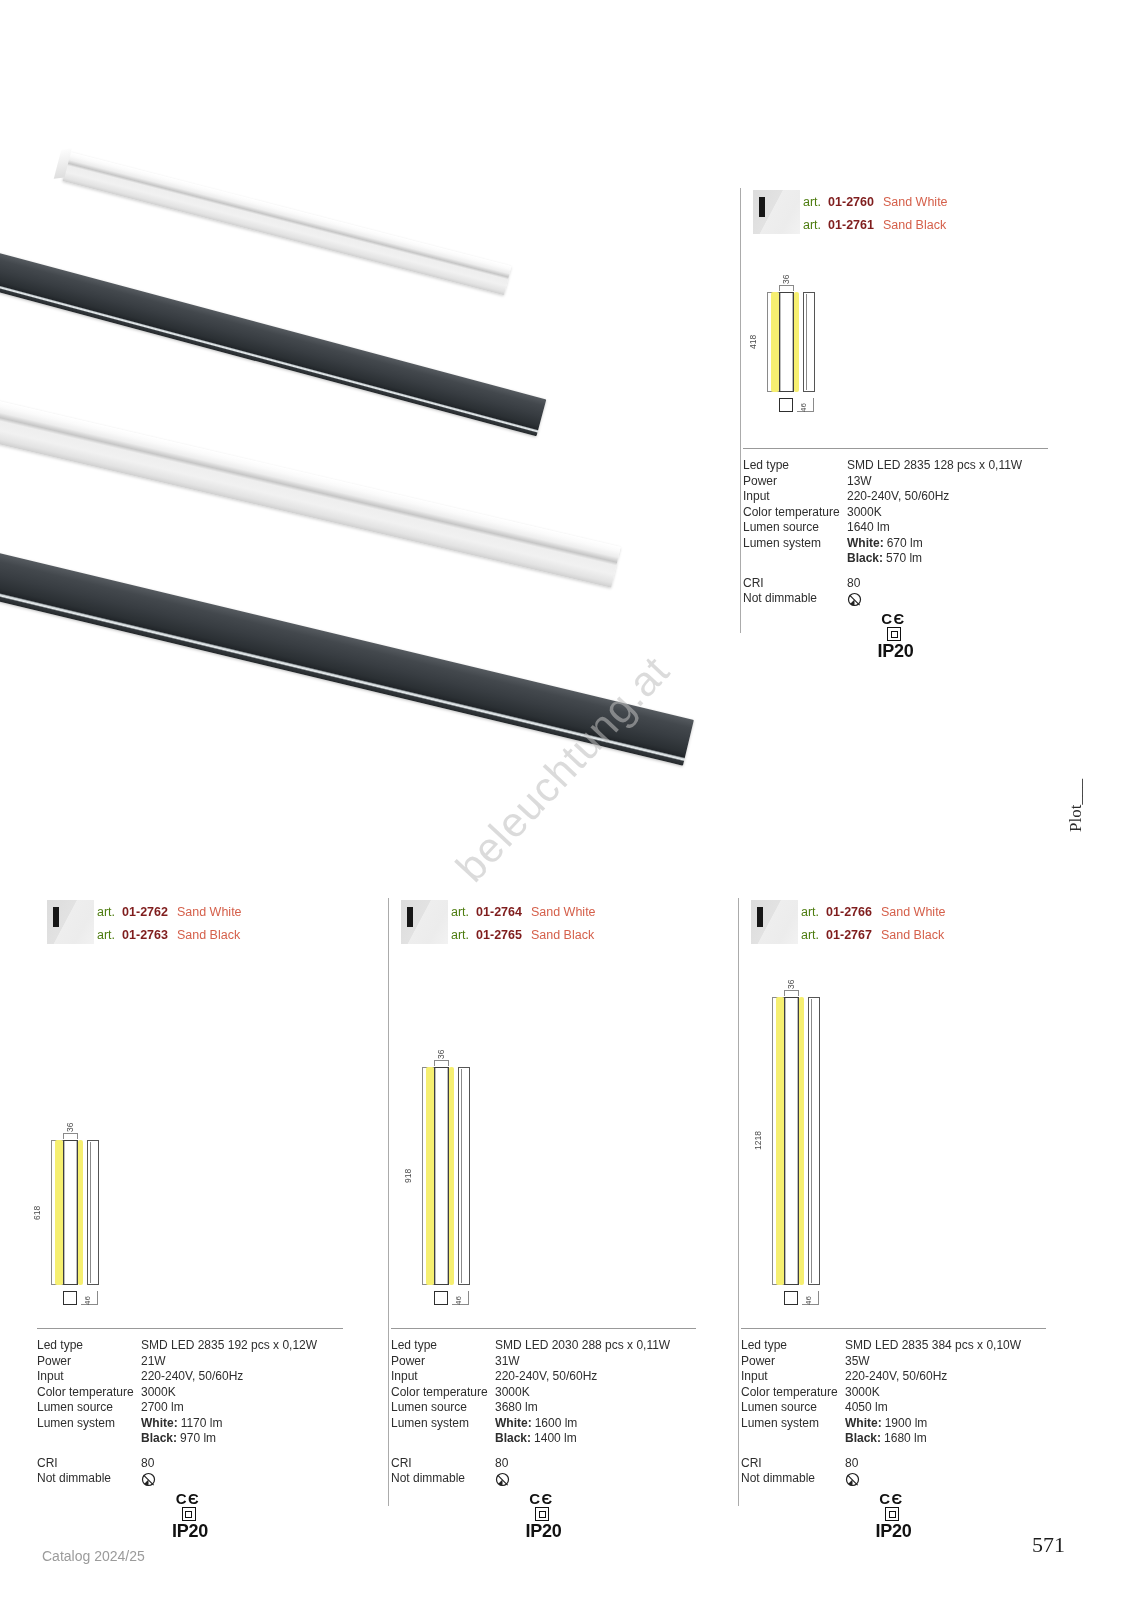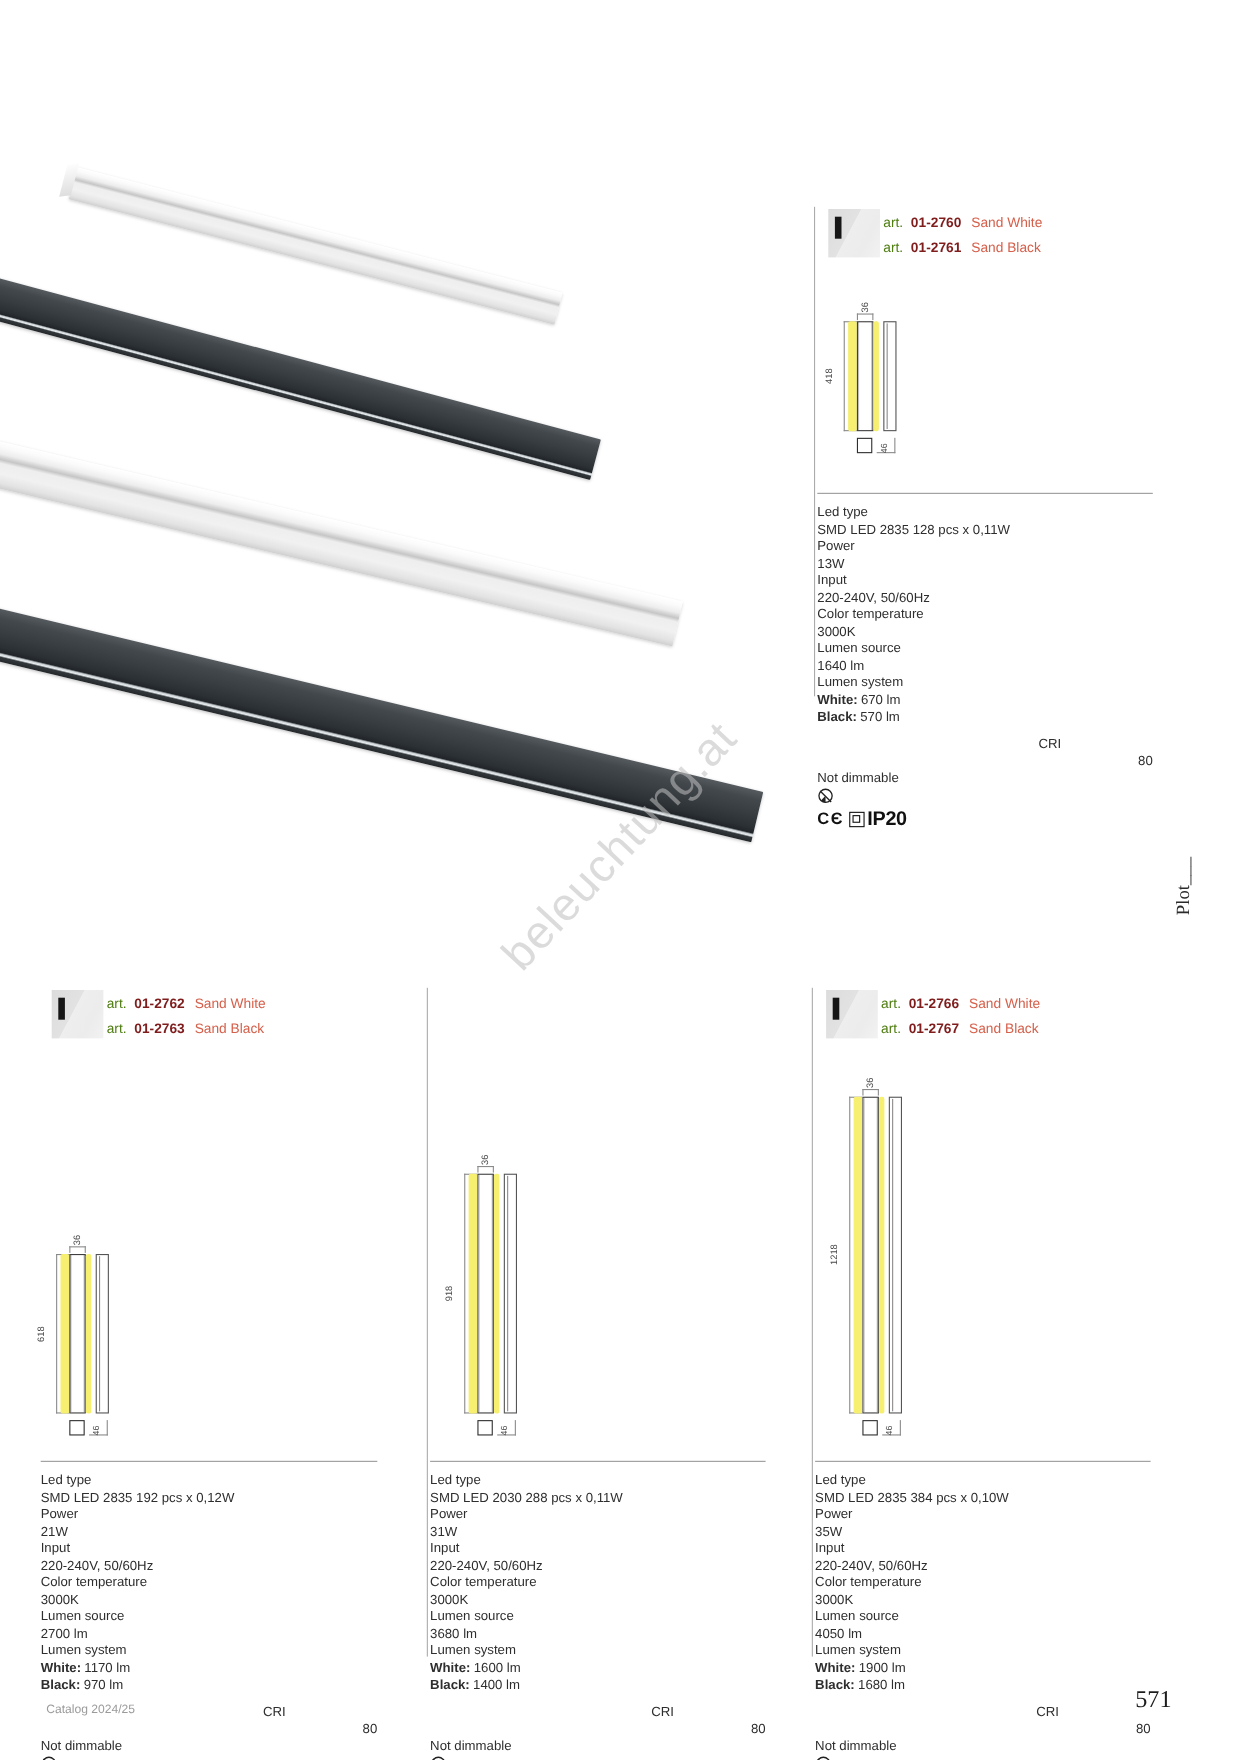--- a/index.html
+++ b/index.html
@@ -30,21 +30,21 @@
     transform:rotate(-47deg); font-size:42px; letter-spacing:1px;
     color:#bfbfbf; opacity:.55; white-space:nowrap; z-index:5;
   }
 
   
   .sidetab {
     position:absolute; left:1066px; top:750px; height:112px;
     writing-mode:vertical-rl; transform:rotate(180deg); text-align:center;
     font-family:"Liberation Serif", serif; font-size:17px; color:#2b2b2b;
   }
-  .footer-left { position:absolute; left:42px; top:1548px; font-size:11px; color:#9b9b9b; }
+  .footer-left { position:absolute; left:42px; top:1548px; font-size:14px; color:#9b9b9b; }
   .pagenum { position:absolute; left:1032px; top:1532px; font-family:"Liberation Serif", serif; font-size:22px; color:#1d1d1d; }
 
   
   .pb { position:absolute; width:322px; }
   .pb.bl { border-left:1px solid #ababab; }
   .bhead { position:absolute; top:0; left:0; right:0; height:50px; }
   .wicon {
     position:absolute; left:12px; top:2px; width:47px; height:44px;
     background:linear-gradient(118deg,#dcdcdc 0%,#e2e2e2 42%,#eeeeee 43%,#ececec 72%,#f2f2f2 100%);
   }
@@ -77,28 +77,28 @@
   .sview::before{ content:""; position:absolute; left:2px; top:1px; bottom:1px; border-left:1px solid #8a8a8a; }
   .csq  { position:absolute; left:38px; top:calc(32px + var(--bh)); width:14px; height:14px;
           background:#fff; border:1.5px solid #2e2e2e; }
   .dbr  { position:absolute; left:56px; top:calc(32px + var(--bh)); width:17px; height:14px;
           border-bottom:1px solid #8a8a8a; border-right:1px solid #8a8a8a; }
   .dimd { left:58px; top:calc(31px + var(--bh)); height:15px; font-size:8px; }
 
   
   .specs { position:absolute; left:2px; width:calc(100% - 16px);
            border-top:1px solid #999; padding-top:9px; }
-  .srow  { display:flex; font-size:12px; line-height:15.5px;flex-direction:column; }
+  .srow  { display:flex; font-size:12px; line-height:15.5px; }
   .srow.mt { margin-top:9px;align-items:flex-end; }
   .sl { flex:none; width:104px; color:#2e2e2e; }
   .sv { color:#2e2e2e; }
   .b  { font-weight:bold; margin-right:3px; }
   .lline { display:block; }
   .nd { display:block; margin-top:1px; }
-  .certs { display:flex; align-items:center; margin-top:3px; }
+  .certs { display:flex; align-items:center; margin-top:3px;flex-direction:column; }
   .ce  { font-size:15px; font-weight:700; letter-spacing:1.5px; color:#111; margin-right:4px; }
   .c2  { width:14px; height:14px; border:1.5px solid #111; display:inline-flex;
          align-items:center; justify-content:center; margin-right:3px; }
   .c2 span { width:7px; height:7px; border:1.5px solid #111; display:block; }
   .ip  { font-size:18px; font-weight:800; letter-spacing:-.3px; color:#111; }
 </style>
 </head>
 <body>
 
 <div class="page">
@@ -270,20 +270,33 @@
         <span class="ce">CЄ</span>
         <span class="c2">
             <span></span>
           </span>
         <span class="ip">IP20</span>
       </div>
     </div>
   </section>
 
   <section class="pb bl" style="left:388px; top:898px; height:608px;">
+    <div class="bhead">
+      <div class="wicon">
+          <span class="wbar"></span>
+        </div>
+      <div class="artcol">
+        <div class="artline">
+          <span class="a">art.</span><span class="code">01-2764</span><span class="fin">Sand White</span>
+        </div>
+        <div class="artline">
+          <span class="a">art.</span><span class="code">01-2765</span><span class="fin">Sand Black</span>
+        </div>
+      </div>
+    </div>
     <div class="drawing d918" style="left:7px; top:143px;">
       <span class="dim dimw">36</span>
       <span class="wbr"></span>
       <span class="vdl"></span>
         <span class="tk tk1"></span>
         <span class="tk tk2"></span>
       <span class="dim dimh">918</span>
       <span class="glow gl"></span>
       <span class="fbar"></span>
       <span class="glow gr"></span>

